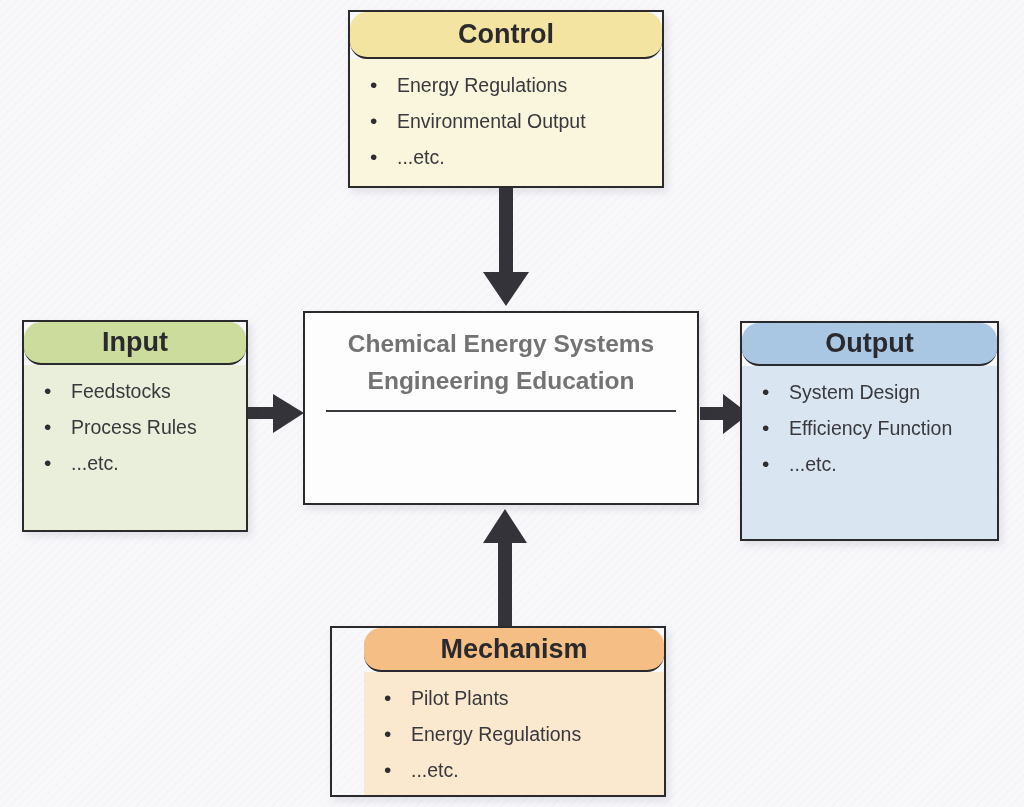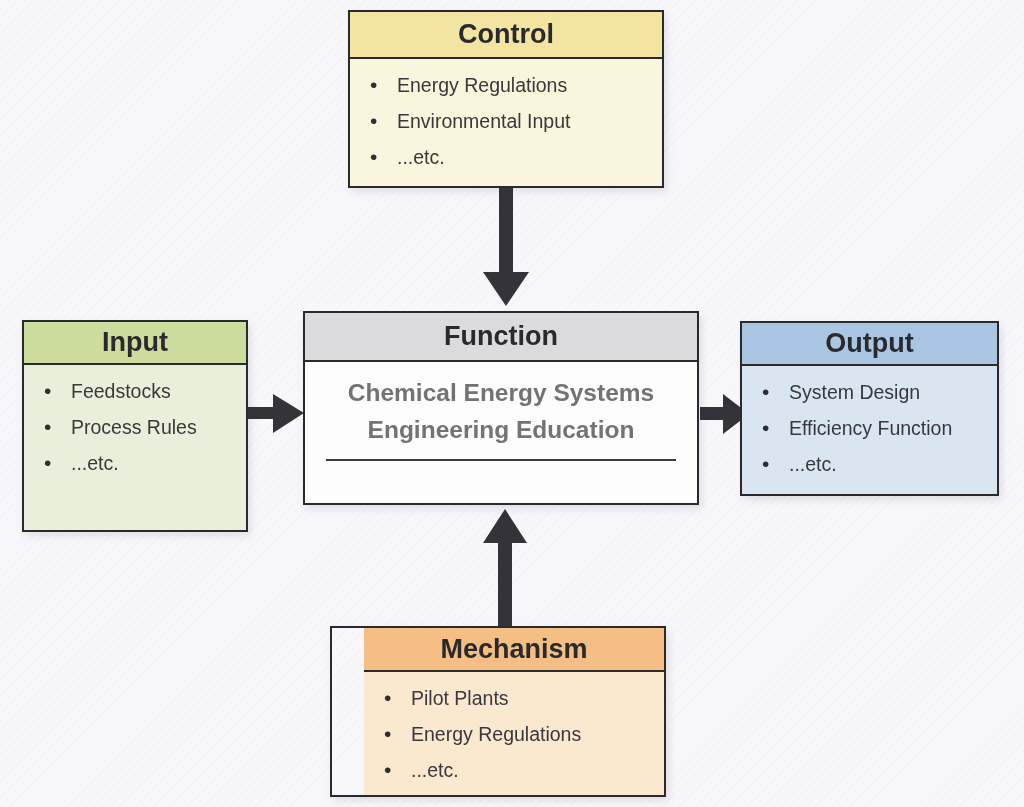--- a/index.html
+++ b/index.html
@@ -33,36 +33,37 @@
   }
   .box-header {
     flex: none;
     border-bottom: 2px solid #2a2a2d;
     display: flex;
     align-items: center;
     justify-content: center;
     font-size: 27px;
     font-weight: bold;
     color: #2a292d;
+    border-radius: 17px;
   }
   .box-body { flex: 1; }
 
   #control   { left: 348px; top: 10px;  width: 316px; height: 178px; }
   #control .box-header   { height: 45px; background: #f3e4a2; }
   #control .box-body     { background: #faf5dd; }
 
   #input     { left: 22px;  top: 320px; width: 226px; height: 212px; }
   #input .box-header     { height: 41px; background: #cbdc9c; }
   #input .box-body       { background: #eaefdb; }
 
   #function  { left: 303px; top: 311px; width: 396px; height: 194px; }
   #function .box-header  { height: 47px; background: #dbdbdd; }
   #function .box-body    { background: #fdfdfe; text-align: center; }
 
-  #output    { left: 740px; top: 321px; width: 259px; height: 175px; }
+  #output    { left: 740px; top: 321px; width: 259px; height: 220px; }
   #output .box-header    { height: 41px; background: #a9c7e3; }
   #output .box-body      { background: #d9e6f1; }
 
   #mechanism { left: 330px; top: 626px; width: 336px; height: 171px; padding-left: 32px; }
   #mechanism .box-header { height: 42px; background: #f4be84; }
   #mechanism .box-body   { background: #fae8cf; }
 
   ul.box-list {
     list-style: none;
     margin: 0;
@@ -112,21 +113,21 @@
   <div class="box" id="control">
     <div class="box-header">Control</div>
     <div class="box-body">
       <ul class="box-list">
         <li>
           <span class="bullet">•</span>
           <span>Energy Regulations</span>
         </li>
         <li>
           <span class="bullet">•</span>
-          <span>Environmental Input</span>
+          <span>Environmental Output</span>
         </li>
         <li>
           <span class="bullet">•</span>
           <span>...etc.</span>
         </li>
       </ul>
     </div>
   </div>
 
   <div class="box" id="input">
@@ -143,21 +144,20 @@
         </li>
         <li>
           <span class="bullet">•</span>
           <span>...etc.</span>
         </li>
       </ul>
     </div>
   </div>
 
   <div class="box" id="function">
-    <div class="box-header">Function</div>
     <div class="box-body">
       <div class="fn-lines">
         <div>Chemical Energy Systems</div>
         <div>Engineering Education</div>
       </div>
       <div class="fn-underline"></div>
     </div>
   </div>
 
   <div class="box" id="output">

